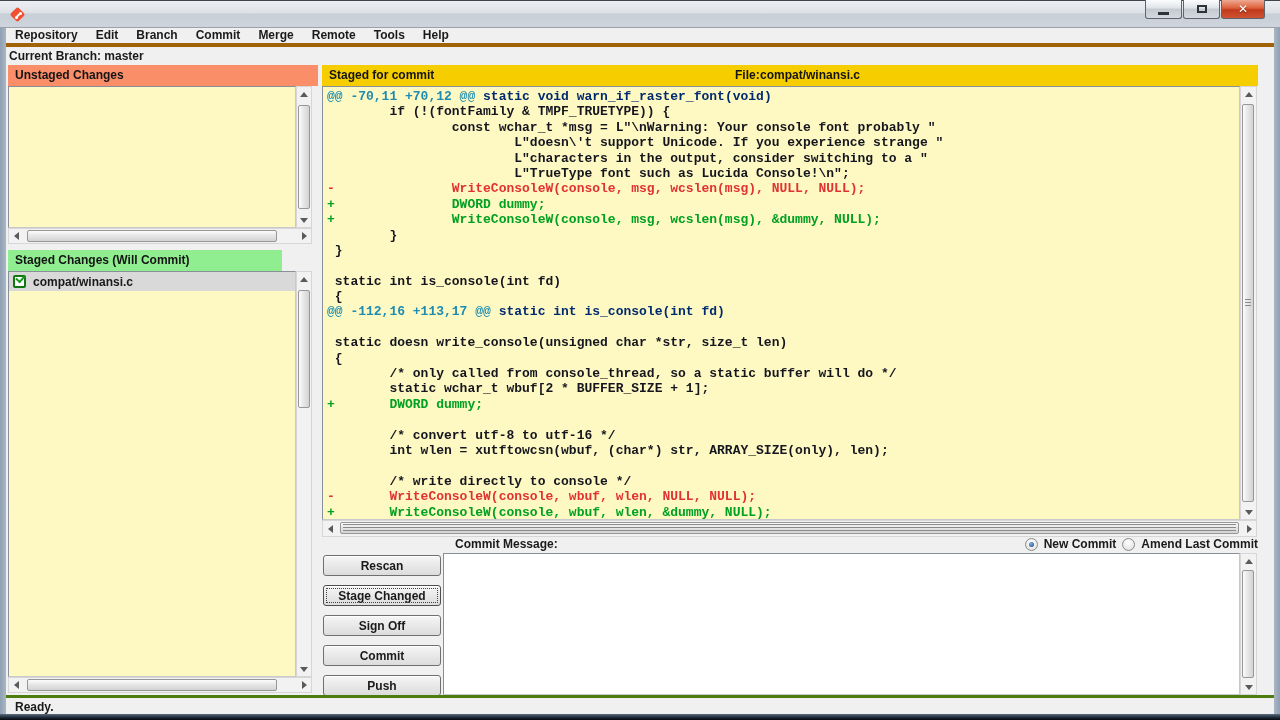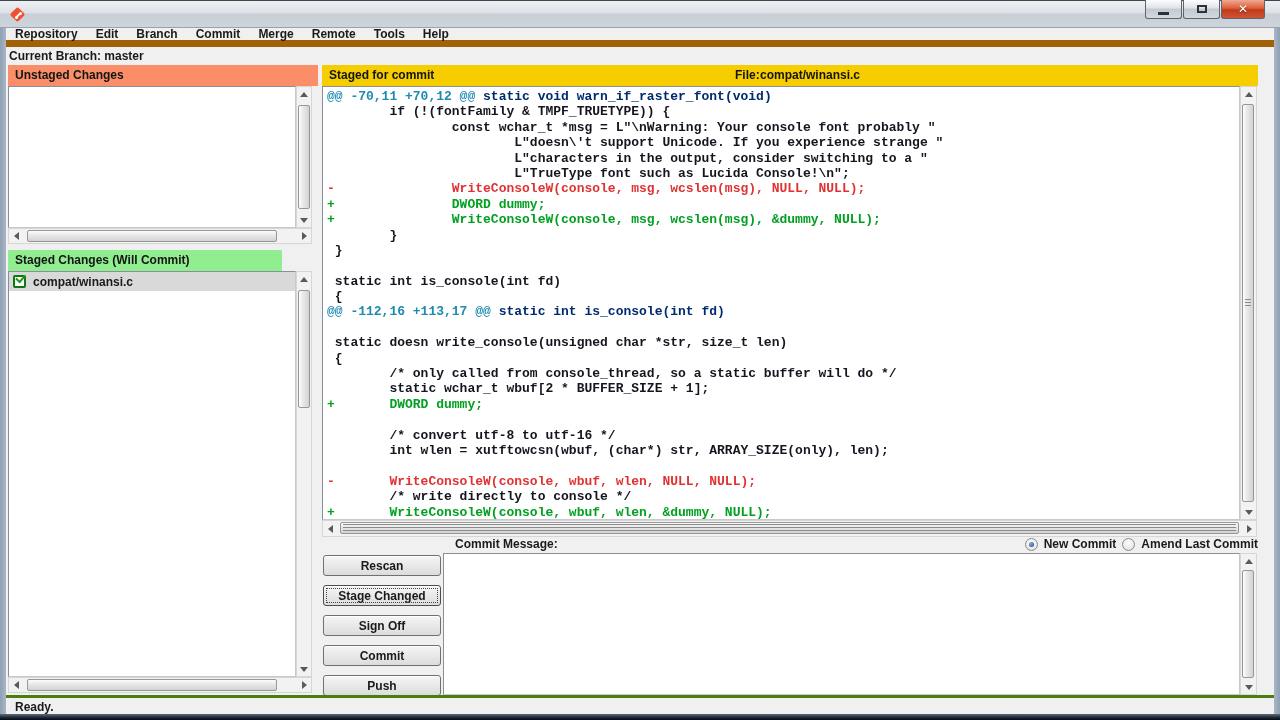--- a/index.html
+++ b/index.html
@@ -27,34 +27,34 @@
              border-radius:0 0 3px 3px; display:flex; align-items:center; justify-content:center; }
   .win-btn.close { width:44px; background:linear-gradient(#efa893,#dd5f39 45%,#c03a1c 55%,#cf5332);
                    color:#fff; font-weight:bold; font-size:12px; text-shadow:0 1px 1px rgba(0,0,0,.45); }
   .glyph-min { width:11px; height:3px; background:#2d3138; margin-top:8px; }
   .glyph-max { width:10px; height:8px; border:2px solid #2d3138; }
 
   .inner { position:absolute; left:6px; top:28px; width:1268px; height:686px; background:#f0f0f0; }
 
   
   .menubar { position:absolute; left:6px; top:28px; width:1268px; height:19px; background:#f0f0f0;
-             border-bottom:7px solid #a16207; display:flex; align-items:center; }
+             border-bottom:4px solid #a16207; display:flex; align-items:center; }
   .menu-item { font-weight:bold; padding:0 9px; height:19px; line-height:19px; }
   .branchbar { position:absolute; left:6px; top:47px; width:1268px; height:18px; background:#f0f0f0;
                font-weight:bold; line-height:18px; padding-left:3px; }
 
   
   .hdr { position:absolute; height:21px; line-height:21px; font-weight:bold; padding-left:7px; color:#141414; }
   .hdr-unstaged { left:8px; top:65px; width:310px; background:#fa8e68; }
   .hdr-staged { left:8px; top:250px; width:274px; background:#90ee90; }
   .hdr-diff { left:322px; top:65px; width:936px; background:#f6ce00; }
   .hdr-diff .file-label { position:absolute; left:400px;padding-left:13px; }
   .hdr-diff .file-name { position:absolute; left:438px; }
 
-  .sunken { background:#ffffff; border:1px solid #898f98; border-right-color:#c9c9c9; border-bottom-color:#c9c9c9; }
+  .sunken { background:#fef9c3; border:1px solid #898f98; border-right-color:#c9c9c9; border-bottom-color:#c9c9c9; }
 
   
   .unstaged-list { position:absolute; left:8px; top:86px; width:288px; height:142px; }
   .staged-list { position:absolute; left:8px; top:271px; width:288px; height:406px; }
   .file-row { height:19px; display:flex; align-items:center; background:#d9d9d9; padding-left:4px; cursor:default; }
   .file-row .chk { width:13px; height:13px; background:#fff; border:2px solid #117711; border-radius:2px;
                    margin-right:7px; position:relative; }
   .file-row .chk::after { content:""; position:absolute; left:1px; top:-2px; width:7px; height:4px;
                    border-left:2px solid #18991c; border-bottom:2px solid #18991c; transform:rotate(-48deg); }
   .file-row .fname { font-weight:bold; }
@@ -225,22 +225,22 @@
         <div class="dline ctx"></div>
         <div class="dline ctx"> static doesn write_console(unsigned char *str, size_t len)</div>
         <div class="dline ctx"> {</div>
         <div class="dline ctx">        /* only called from console_thread, so a static buffer will do */</div>
         <div class="dline ctx">        static wchar_t wbuf[2 * BUFFER_SIZE + 1];</div>
         <div class="dline add">+       DWORD dummy;</div>
         <div class="dline ctx"></div>
         <div class="dline ctx">        /* convert utf-8 to utf-16 */</div>
         <div class="dline ctx">        int wlen = xutftowcsn(wbuf, (char*) str, ARRAY_SIZE(only), len);</div>
         <div class="dline ctx"></div>
+        <div class="dline ctx">        /* write directly to console */</div>
         <div class="dline del">-       WriteConsoleW(console, wbuf, wlen, NULL, NULL);</div>
-        <div class="dline ctx">        /* write directly to console */</div>
         <div class="dline add">+       WriteConsoleW(console, wbuf, wlen, &amp;dummy, NULL);</div>
       </div>
   </div>
   <div class="sb" style="left:1240px;top:86px;width:17px;height:434px;">
     <div class="sb-btn" style="top:0;left:1px;">
         <span class="tri tri-up"></span>
       </div>
     <div class="thumb-v grip" style="top:17px;bottom:17px;"></div>
     <div class="sb-btn" style="bottom:0;left:1px;">
         <span class="tri tri-down"></span>

